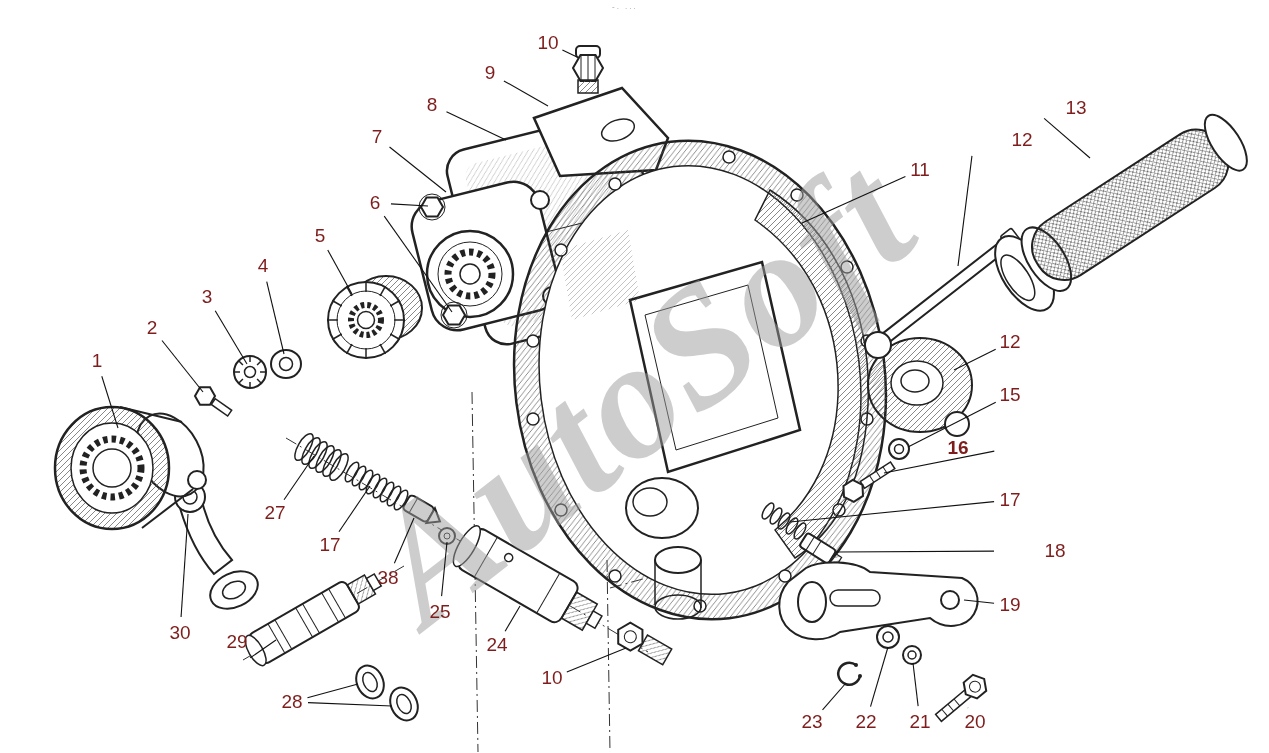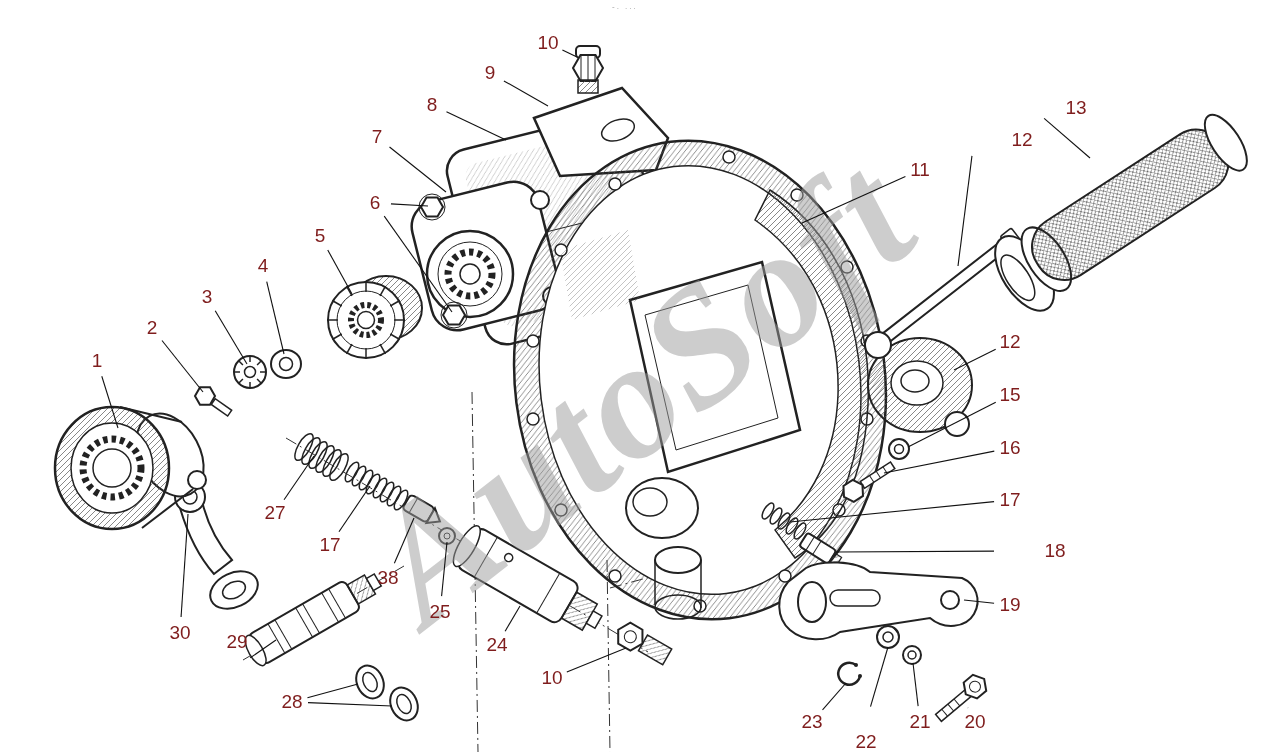--- a/index.html
+++ b/index.html
@@ -382,27 +382,27 @@
       <div class="callout" style="left: 375px; top: 203px;">6</div>
       <div class="callout" style="left: 377px; top: 137px;">7</div>
       <div class="callout" style="left: 432px; top: 105px;">8</div>
       <div class="callout" style="left: 490px; top: 73px;">9</div>
       <div class="callout" style="left: 548px; top: 43px;">10</div>
       <div class="callout" style="left: 920px; top: 170px;">11</div>
       <div class="callout" style="left: 974px; top: 140px; margin-left: 48px;">12</div>
       <div class="callout" style="left: 1076px; top: 108px;">13</div>
       <div class="callout" style="left: 1010px; top: 342px;">12</div>
       <div class="callout" style="left: 1010px; top: 395px;">15</div>
-      <div class="callout" style="left: 1010px; top: 448px;">16</div>
+      <div class="callout" style="left: 958px; top: 448px; font-weight: bold;">16</div>
       <div class="callout" style="left: 1010px; top: 500px;">17</div>
       <div class="callout" style="left: 1010px; top: 551px; margin-left: 45px;">18</div>
       <div class="callout" style="left: 1010px; top: 605px;">19</div>
       <div class="callout" style="left: 975px; top: 722px;">20</div>
       <div class="callout" style="left: 920px; top: 722px;">21</div>
-      <div class="callout" style="left: 866px; top: 722px; margin-top: 20px;">22</div>
+      <div class="callout" style="left: 866px; top: 722px;">22</div>
       <div class="callout" style="left: 812px; top: 722px;">23</div>
       <div class="callout" style="left: 552px; top: 678px;">10</div>
       <div class="callout" style="left: 497px; top: 645px;">24</div>
       <div class="callout" style="left: 440px; top: 612px;">25</div>
       <div class="callout" style="left: 388px; top: 578px;">38</div>
       <div class="callout" style="left: 330px; top: 545px;">17</div>
       <div class="callout" style="left: 275px; top: 513px; text-align: center;">27</div>
       <div class="callout" style="left: 292px; top: 702px;">28</div>
       <div class="callout" style="left: 237px; top: 642px;">29</div>
       <div class="callout" style="left: 180px; top: 633px;">30</div>

